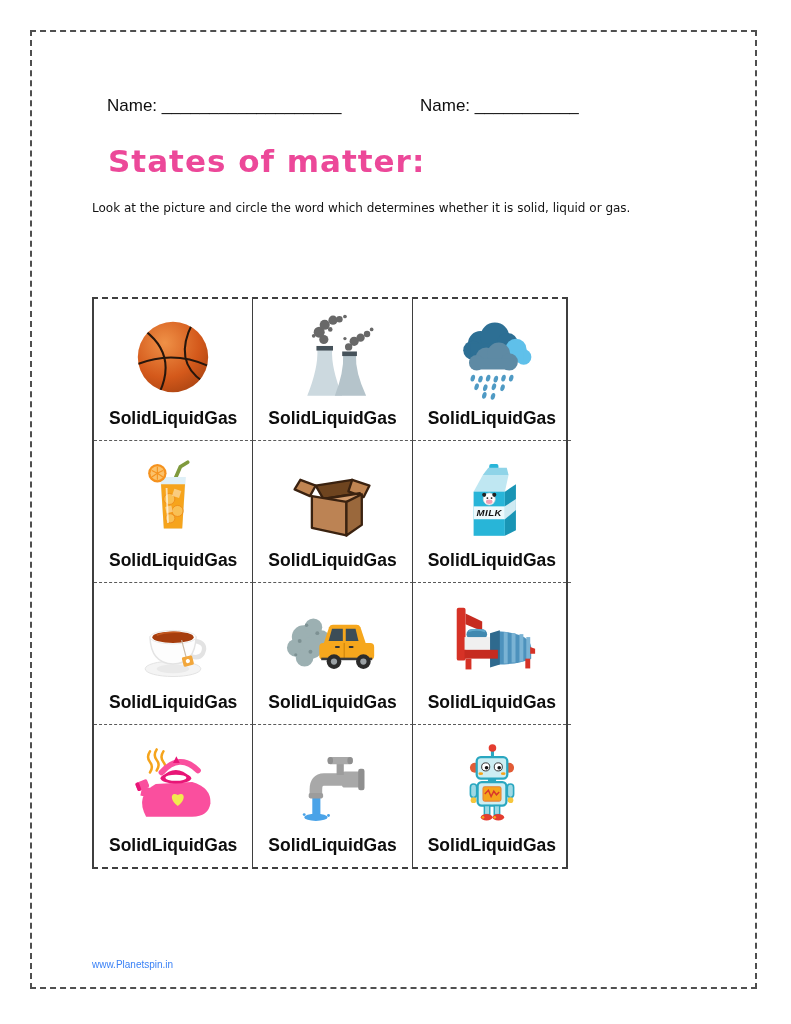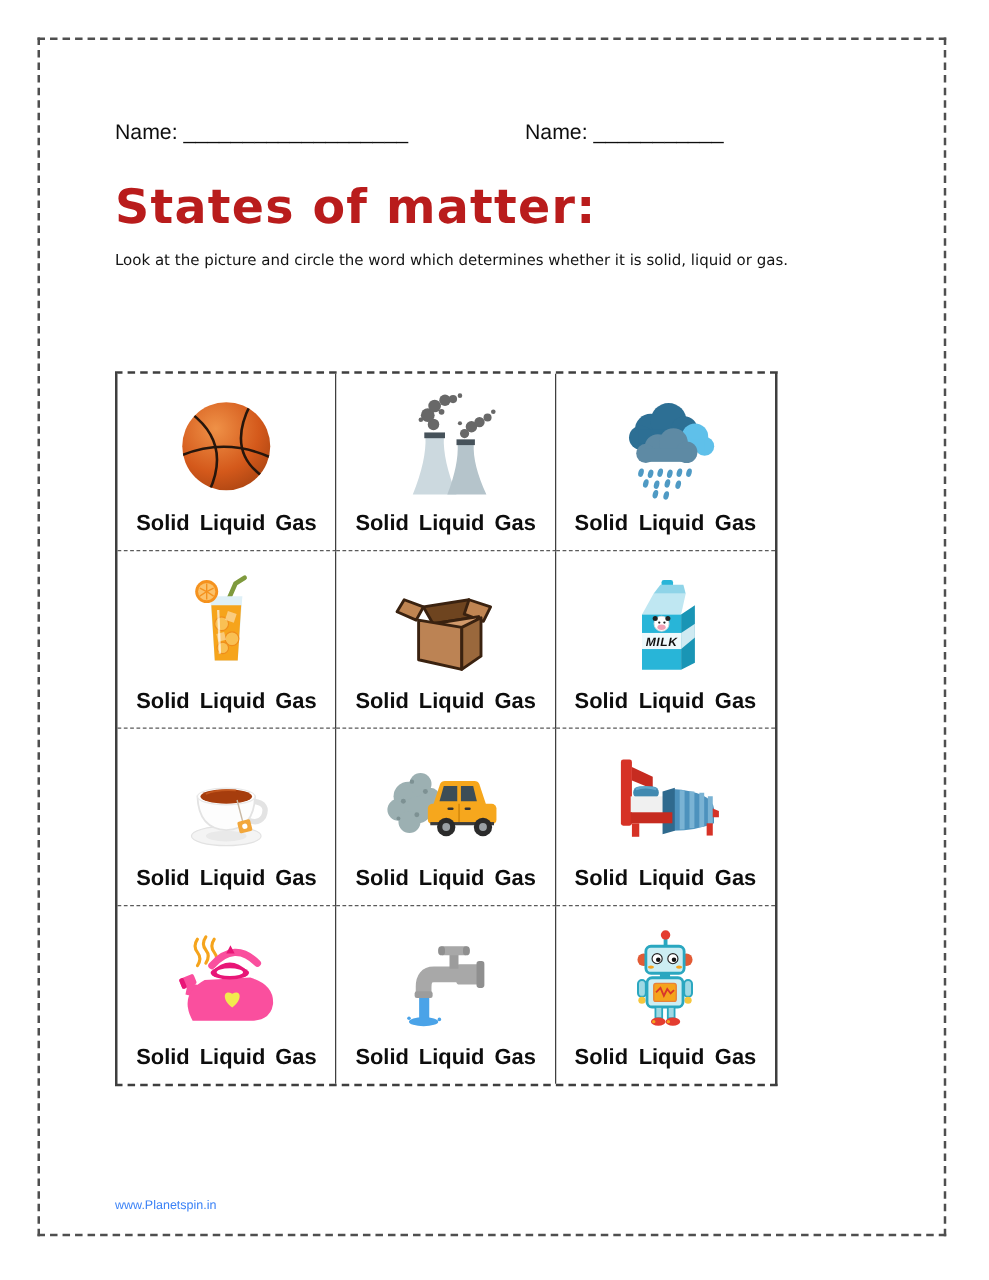--- a/index.html
+++ b/index.html
@@ -5,33 +5,33 @@
   html,body{margin:0;padding:0;}
   body{
     width:791px;height:1024px;position:relative;background:#ffffff;
     font-family:"Liberation Sans",sans-serif;color:#111;overflow:hidden;
   }
   .frame{
     position:absolute;left:30px;top:30px;width:727px;height:959px;
     border:2px dashed #4f4f4f;box-sizing:border-box;pointer-events:none;
   }
   .header-line{position:absolute;top:96px;left:92px;right:92px;font-size:17px;color:#0e0e0e;}
-  .name-field{position:absolute;left:0;top:0;}
+  .name-field{position:absolute;left:15px;top:0;}
   .class-field{position:absolute;left:328px;top:0;}
   .page-title{
-    position:absolute;left:92px;top:143px;
-    font-family:"DejaVu Sans",sans-serif;font-weight:bold;font-size:38px;
-    color:#b91c1c;letter-spacing:1px;
+    position:absolute;left:108px;top:143px;
+    font-family:"DejaVu Sans",sans-serif;font-weight:bold;font-size:31px;
+    color:#ec4899;letter-spacing:1px;
   }
   .instructions{
     position:absolute;left:92px;top:199px;width:636px;
     font-family:"DejaVu Sans",sans-serif;font-size:12px;line-height:1.55;color:#141414;
   }
   .grid{
-    position:absolute;left:92px;top:297px;width:530px;height:572px;
+    position:absolute;left:92px;top:297px;width:476px;height:572px;
     display:grid;grid-template-columns:repeat(3,1fr);grid-template-rows:repeat(4,1fr);
     border-color:#3f3f3f;border-width:2px;border-style:dashed solid;box-sizing:border-box;
     background:#fff;
   }
   .cell{
     display:flex;flex-direction:column;justify-content:space-between;
     border-right:1.5px solid #3f3f3f;border-bottom:1.5px dashed #5a5a5a;
     box-sizing:border-box;padding:7px 0 11px;
   }
   .cell:nth-child(3n){border-right:none;}

